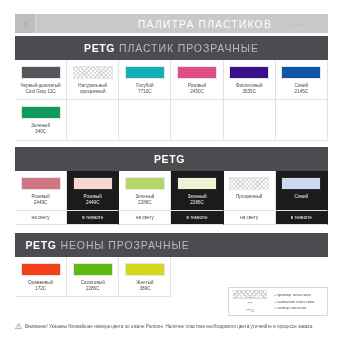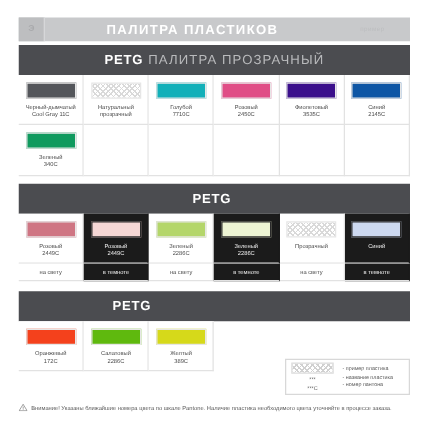--- a/index.html
+++ b/index.html
@@ -19,23 +19,23 @@
     background:#c8c9cb;
     display:flex;align-items:center;
   }
   .logo-box{
     width:20px;height:19px;background:#bdbec0;
     display:flex;align-items:center;justify-content:center;
     color:#a9aaac;font-size:7px;font-weight:bold;
   }
   .logo-sep{width:1px;height:19px;background:#d6d7d9;}
   .topbar-title{
-    flex:1;text-align:center;
+    flex:1;text-align:right;
     font-size:10.5px;letter-spacing:1.1px;color:#ffffff;
-    font-weight:700;
+    font-weight:400;
   }
   .topbar-right{
     width:52px;height:11px;margin-right:4px;
     display:flex;align-items:center;justify-content:center;
     font-size:5px;letter-spacing:.4px;color:#bcbdbf;
   }
 
   
   .sec-head{
     height:24px;background:#4b4c50;
@@ -131,21 +131,21 @@
     <div class="logo-box">Э</div>
     <div class="logo-sep"></div>
     <div class="topbar-title">ПАЛИТРА ПЛАСТИКОВ</div>
     <div class="topbar-right">пример</div>
   </div>
 
   <div class="section" style="top:36px;">
     <div class="sec-head">
       <span class="inner">
         <b>PETG</b>
-        <span>ПАЛИТРА ПРОЗРАЧНЫЙ</span>
+        <span>ПЛАСТИК ПРОЗРАЧНЫЕ</span>
       </span>
     </div>
     <div class="grid">
       <div class="cell">
         <div class="swatch" style="background:#54565b"></div>
         <div class="cap">
           <span>Черный-дымчатый</span>
           <span class="code">Cool Gray 11C</span>
         </div>
       </div>
@@ -257,20 +257,21 @@
       <div class="cond dark">в темноте</div>
       <div class="cond">на свету</div>
       <div class="cond dark">в темноте</div>
     </div>
   </div>
 
   <div class="section" style="top:233px;">
     <div class="sec-head left">
       <span class="inner">
         <b>PETG</b>
+        <span>НЕОНЫ ПРОЗРАЧНЫЕ</span>
       </span>
     </div>
     <div class="grid">
       <div class="cell">
         <div class="swatch" style="background:#f4411c"></div>
         <div class="cap">
           <span>Оранжевый</span>
           <span class="code">172C</span>
         </div>
       </div>

